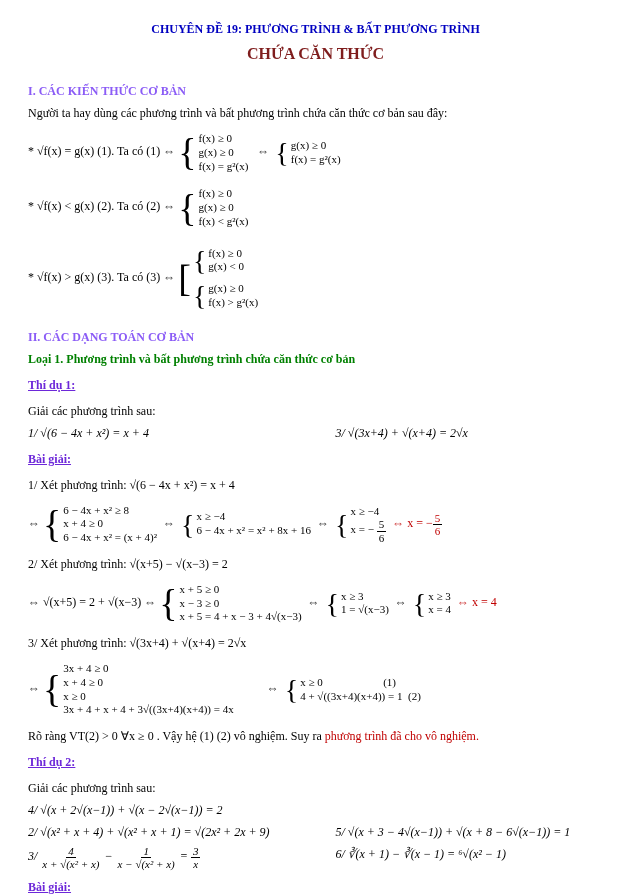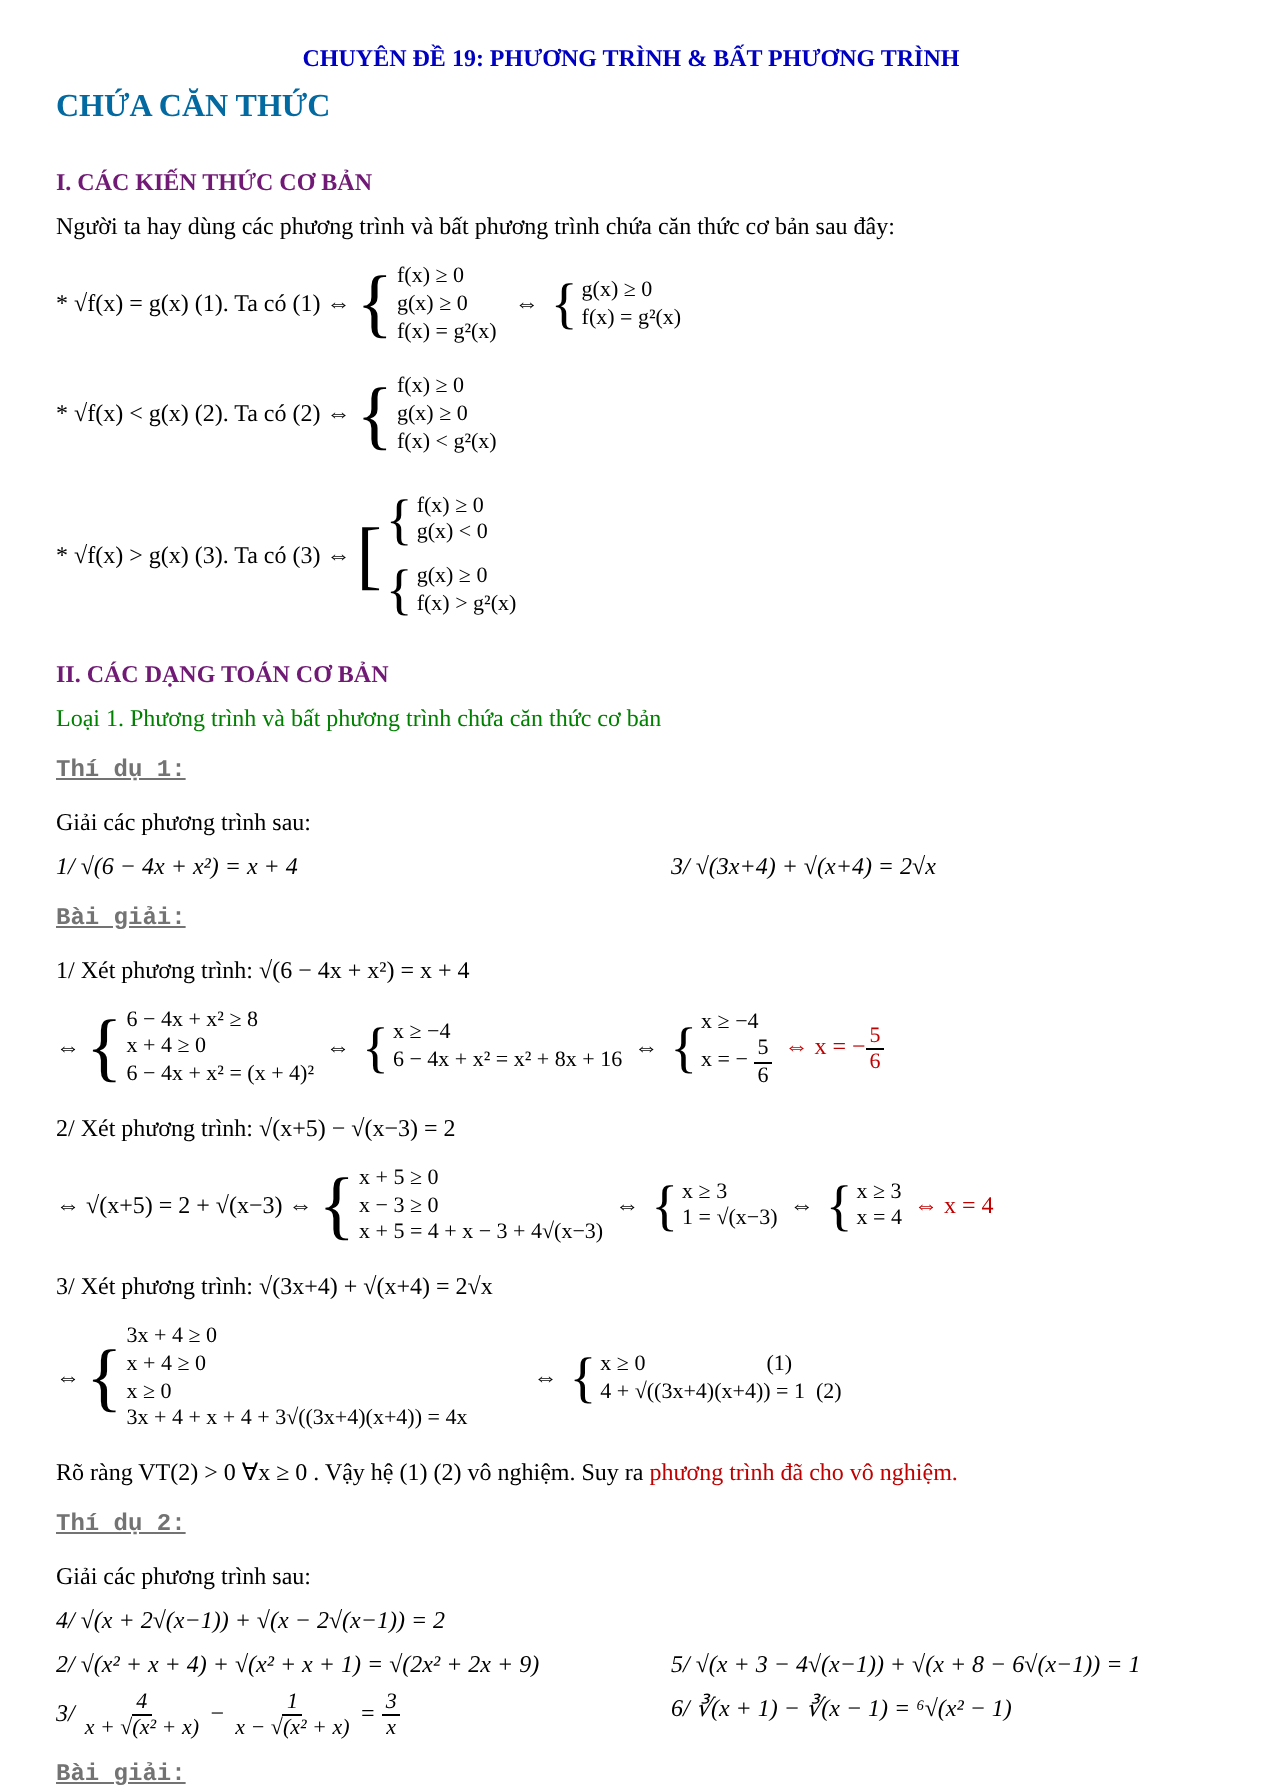--- a/index.html
+++ b/index.html
@@ -14,44 +14,43 @@
     background: #fff;
   }
   .title {
     text-align: center;
     color: #0000c0;
     font-weight: bold;
     font-size: 12px;
     margin-bottom: 4px;
   }
   .subtitle {
-    text-align: left;
-    color: #0369a1;
+    text-align: center;
+    color: #7f1d1d;
     font-weight: bold;
     font-size: 16px;
     margin-bottom: 16px;
   }
   .section-red {
-    color: #701a75;
+    color: #8b5cf6;
     font-weight: bold;
     margin-top: 10px;
     margin-bottom: 4px;
   }
   .section-green {
     color: #008000;
-    font-weight: normal;
+    font-weight: bold;
     margin: 4px 0;
   }
   .underline {
     text-decoration: underline;
-    color: #737373;
+    color: #6d28d9;
     font-weight: bold;
     margin: 4px 0;
     display: inline-block;
-    font-family: Liberation Mono, monospace;
   }
   .plain {
     margin: 4px 0;
   }
   .math-line {
     margin: 6px 0;
     font-family: "Times New Roman", serif;
   }
   .eq-row {
     display: flex;

